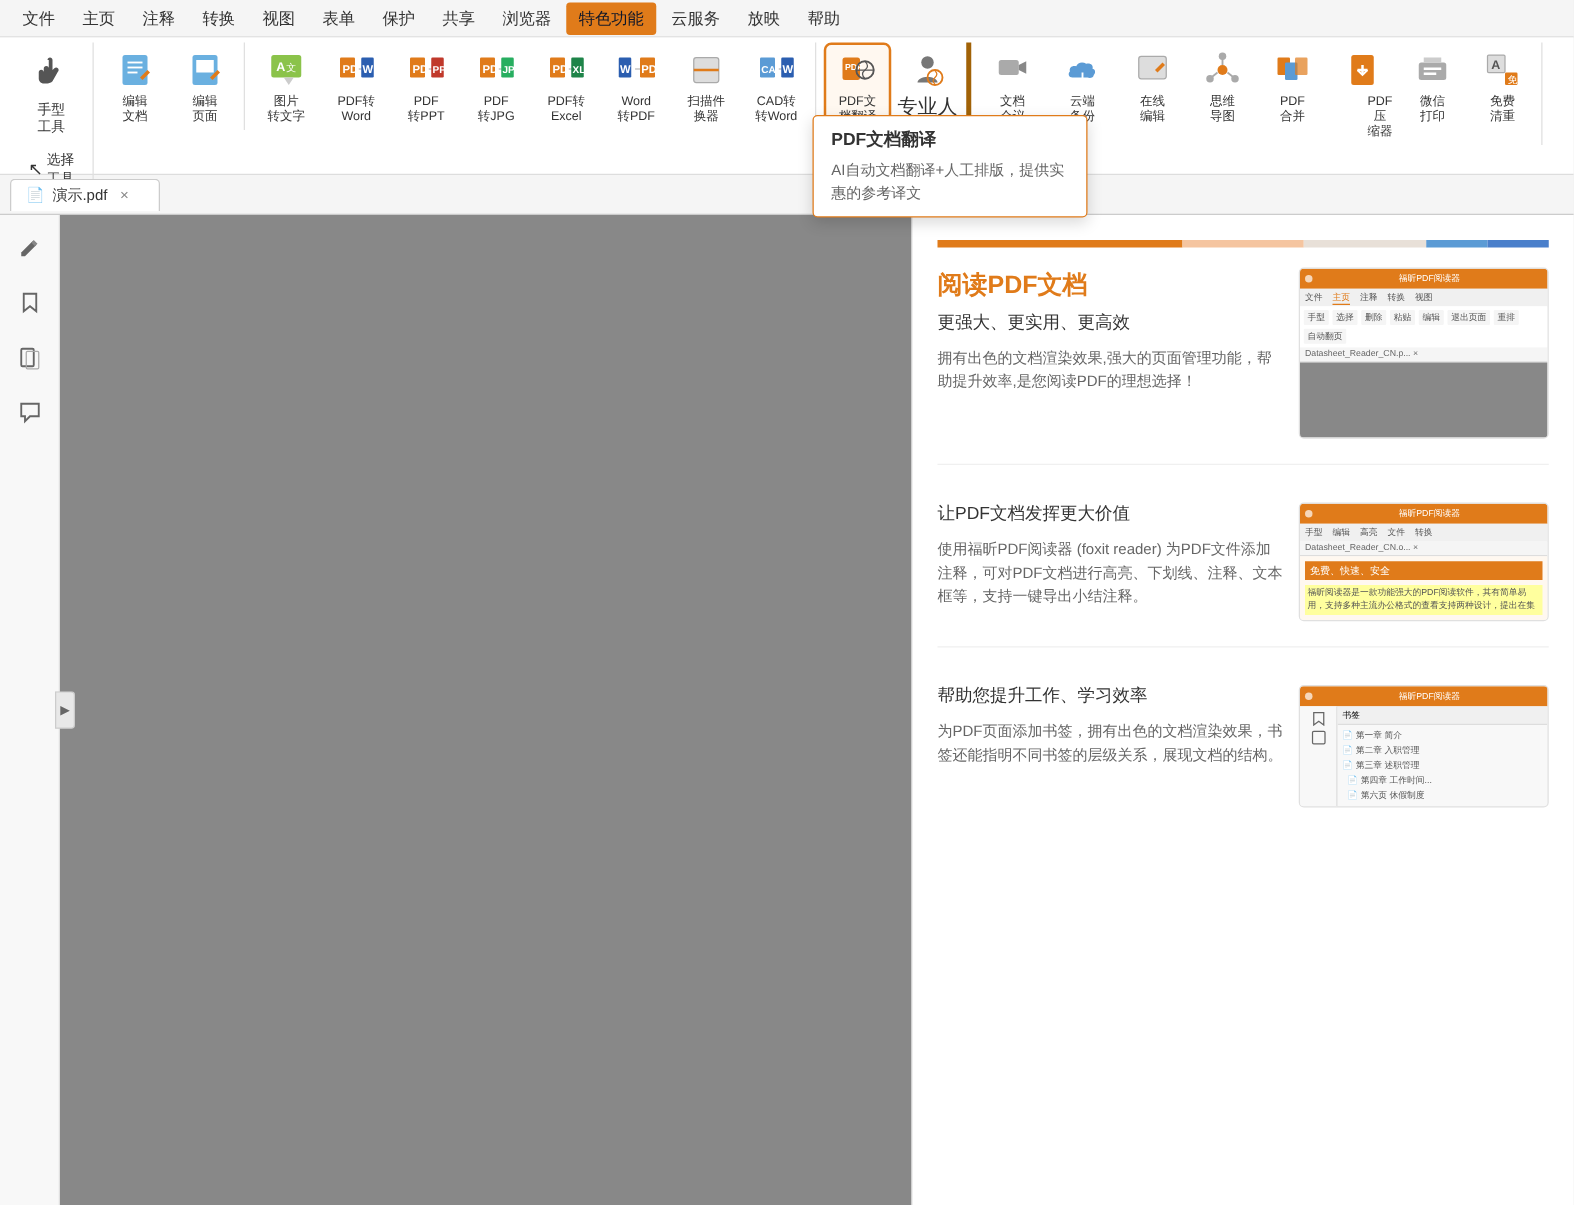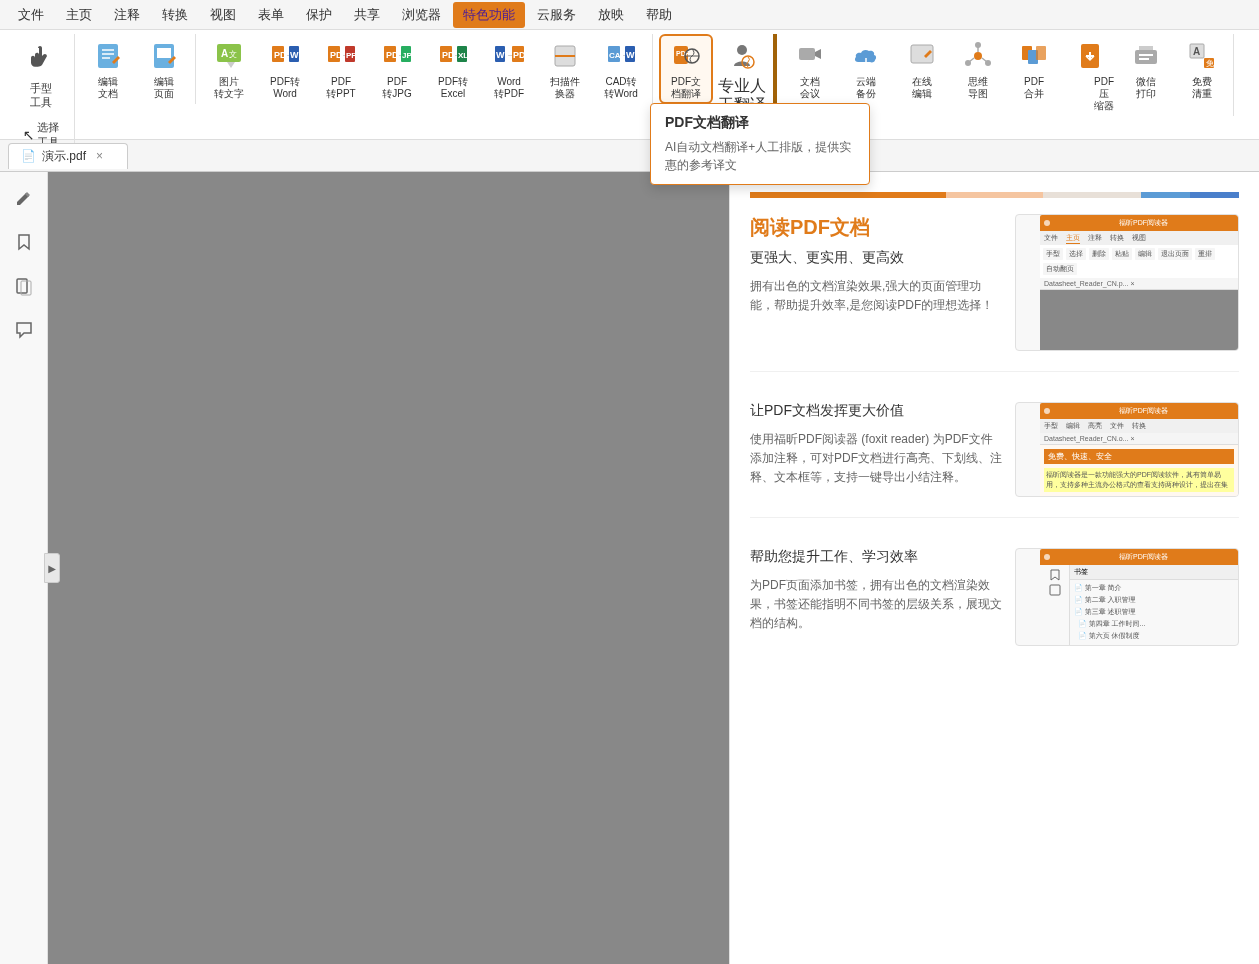--- a/index.html
+++ b/index.html
@@ -6,21 +6,21 @@
     body { font-family: 'Microsoft YaHei', 'SimHei', sans-serif; background: #f0f0f0; width: 1259px; height: 964px; overflow: hidden; font-size: 12px; }
 
     
     .menu-bar {
       display: flex; align-items: center; background: #f5f5f5; height: 30px;
       border-bottom: 1px solid #ddd; padding: 0 8px; gap: 2px;
     }
     .menu-item {
       padding: 4px 10px; cursor: pointer; color: #333; font-size: 13px; border-radius: 3px;
     }
-    .menu-item.active { background: #e07b1a; color: #4c1d95; border-radius: 3px; }
+    .menu-item.active { background: #e07b1a; color: #0f172a; border-radius: 3px; }
 
     
     .ribbon {
       background: #fff; border-bottom: 1px solid #ddd; padding: 4px 8px 6px;
       display: flex; align-items: flex-start; gap: 2px; height: 110px;
     }
     .ribbon-btn {
       display: flex; flex-direction: column; align-items: center; justify-content: center;
       width: 54px; min-height: 70px; cursor: pointer; border-radius: 4px; padding: 4px 2px;
       color: #333; font-size: 11px; text-align: center; gap: 2px;
@@ -89,22 +89,22 @@
     
     .feature-section {
       display: flex; gap: 12px; margin-bottom: 30px; padding-bottom: 20px;
       border-bottom: 1px solid #f0f0f0;
     }
     .feature-text { flex: 1; }
     .feature-title { font-size: 20px; color: #e07b1a; font-weight: bold; margin-bottom: 8px; }
     .feature-subtitle { font-size: 14px; color: #333; margin-bottom: 10px; }
     .feature-desc { font-size: 12px; color: #666; line-height: 1.6; }
     .feature-image {
-      width: 224px; background: #f8f8f8; border: 1px solid #e0e0e0;
-      border-radius: 4px; overflow: hidden; flex-shrink: 0; padding-left: 24px;
+      width: 200px; background: #f8f8f8; border: 1px solid #e0e0e0;
+      border-radius: 4px; overflow: hidden; flex-shrink: 0;
     }
     .mini-titlebar {
       background: #e07b1a; height: 16px; border-radius: 2px 2px 0 0;
       display: flex; align-items: center; padding: 0 4px; gap: 3px;
     }
     .mini-dot { width: 6px; height: 6px; border-radius: 50%; background: #fff; opacity: 0.7; }
     .mini-menu {
       background: #f0f0f0; height: 14px; display: flex; align-items: center;
       padding: 0 4px; gap: 8px; font-size: 7px; color: #555;
     }
@@ -119,21 +119,21 @@
 
     
     .mini-annotation {
       background: #fff8f0; padding: 4px; font-size: 7px; color: #555;
     }
 
     
     .tooltip-box {
       position: absolute; background: #fff; border: 1px solid #e07b1a;
       border-radius: 4px; padding: 10px 14px; box-shadow: 0 4px 12px rgba(0,0,0,0.15);
-      z-index: 100; width: 220px; top: 103px; left: 650px;
+      z-index: 100; width: 220px; top: 92px; left: 650px;
     }
     .tooltip-title { font-size: 14px; font-weight: bold; color: #333; margin-bottom: 6px; }
     .tooltip-desc { font-size: 12px; color: #666; line-height: 1.5; }
 
     
     .color-stripe { height: 6px; display: flex; }
     .color-stripe div { flex: 1; }
 
     
     .right-panel::-webkit-scrollbar { width: 6px; }

